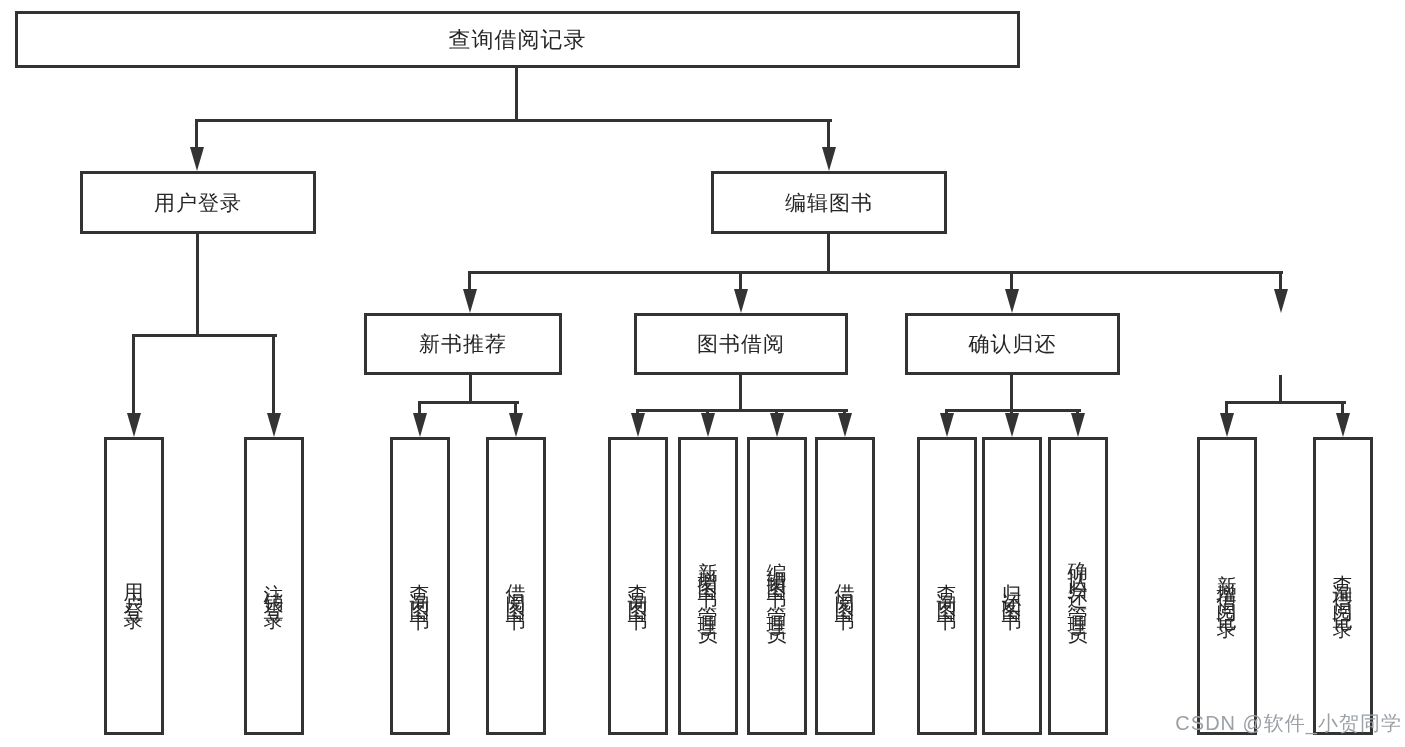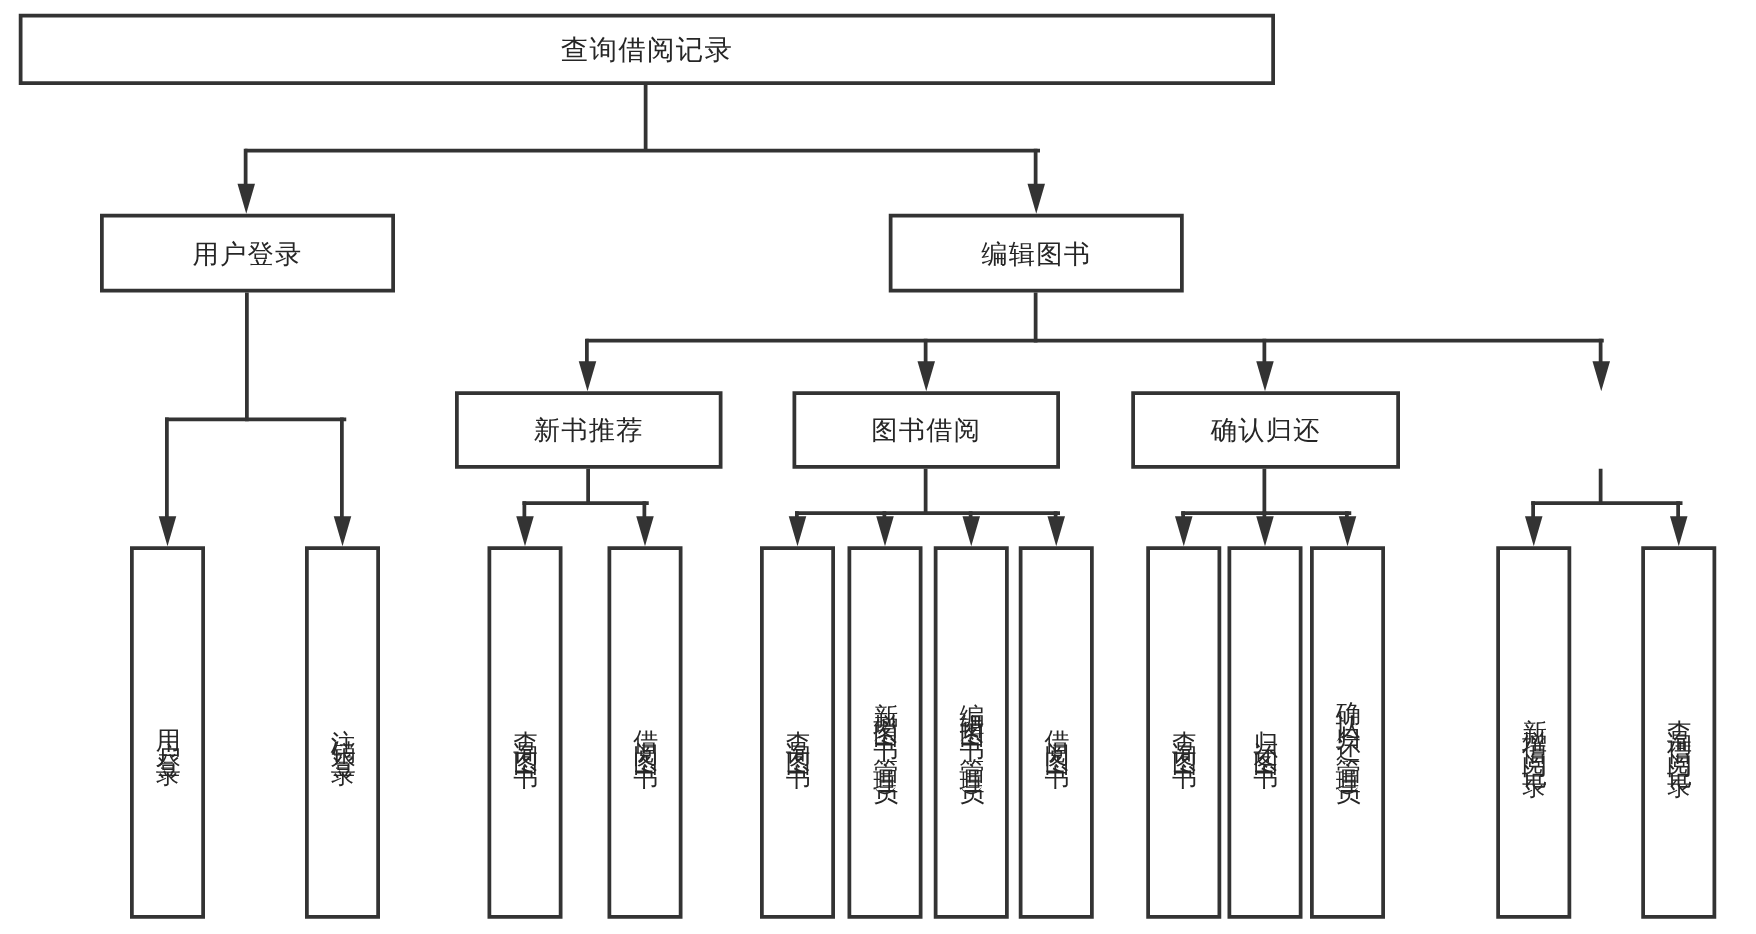--- a/index.html
+++ b/index.html
@@ -49,21 +49,21 @@
   </div>
 
   <div class="box hbox" style="left:80px;top:171px;width:236px;height:63px;">
     <span>用户登录</span>
   </div>
 
   <div class="box hbox" style="left:711px;top:171px;width:236px;height:63px;">
     <span>编辑图书</span>
   </div>
 
-  <div class="box hbox" style="left:364px;top:313px;width:214px;height:62px;">
+  <div class="box hbox" style="left:364px;top:313px;width:198px;height:62px;">
     <span>新书推荐</span>
   </div>
 
   <div class="box hbox" style="left:634px;top:313px;width:214px;height:62px;">
     <span>图书借阅</span>
   </div>
 
   <div class="box hbox" style="left:905px;top:313px;width:215px;height:62px;">
     <span>确认归还</span>
   </div>
@@ -165,14 +165,15 @@
   <div class="arrow" style="left:1005px;top:413px;"></div>
   <div class="arrow" style="left:1071px;top:413px;"></div>
 
   <div class="line v" style="left:1279px;top:375px;height:29px;"></div>
   <div class="line h" style="left:1225px;top:401px;width:121px;"></div>
   <div class="line v" style="left:1225px;top:401px;height:14px;"></div>
   <div class="line v" style="left:1341px;top:401px;height:14px;"></div>
   <div class="arrow" style="left:1220px;top:413px;"></div>
   <div class="arrow" style="left:1336px;top:413px;"></div>
 
+  <div class="watermark">CSDN @软件_小贺同学</div>
 
 </div>
 
 </body></html>

